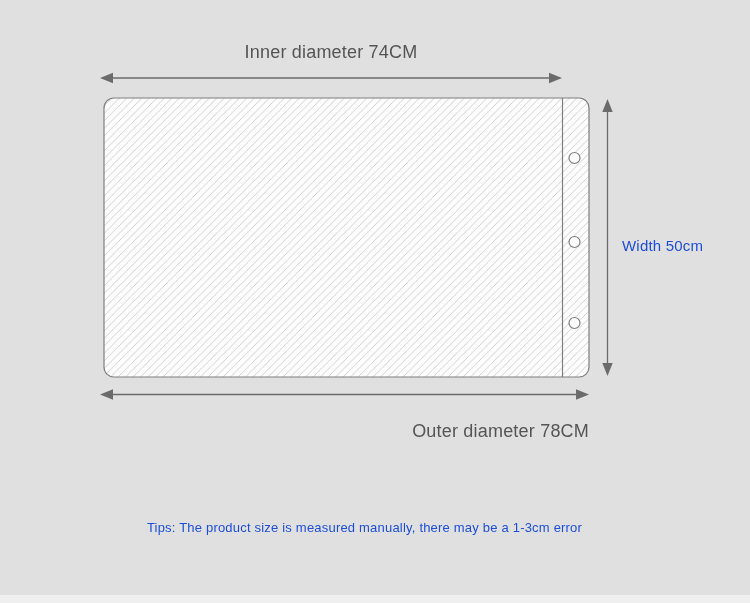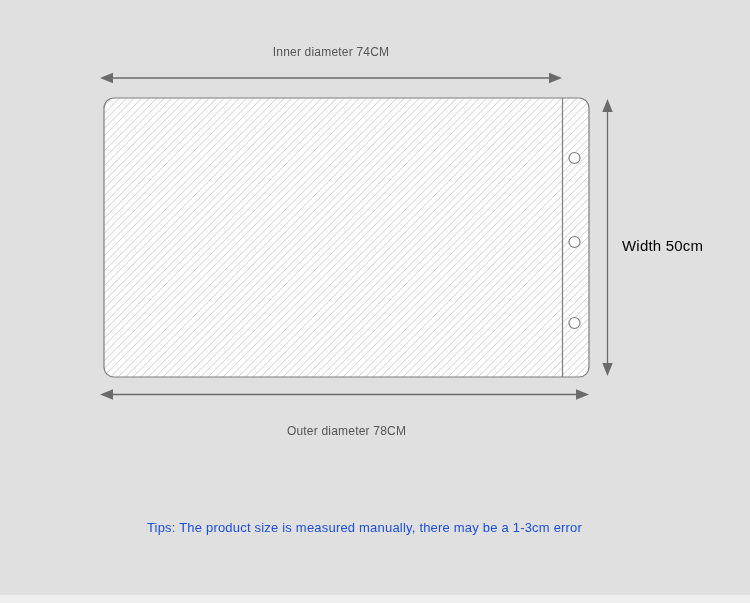--- a/index.html
+++ b/index.html
@@ -19,42 +19,42 @@
     inset: 0;
   }
   .diagram-svg {
     position: absolute;
     left: 0;
     top: 0;
   }
   .label {
     position: absolute;
     color: #555555;
-    font-size: 12px;
+    font-size: 18px;
     line-height: 14px;
     letter-spacing: 0.2px;
   }
   .label-inner {
     left: 100px;
     top: 45px;
     width: 462px;
     text-align: center;
   }
   .label-outer {
     left: 104px;
     top: 424px;
     width: 485px;
-    text-align: center;
+    text-align: right;
   }
   .label-width {
     left: 622px;
     top: 238px;
     font-size: 15px;
     line-height: 16px;
-    color: #000000;
+    color: #1d4ed8;
   }
   .label-tips {
     left: 0px;
     top: 520px;
     width: 729px;
     text-align: center;
     font-size: 13px;
     line-height: 15px;
     color: #1d4ed8;
   }

